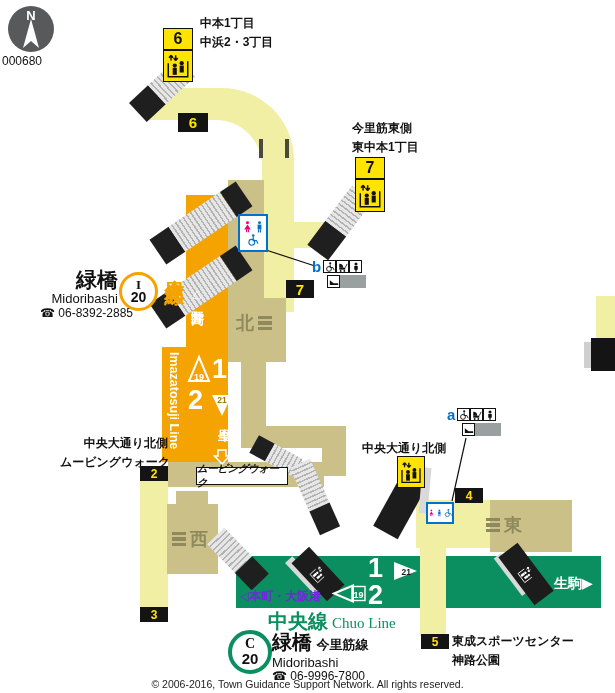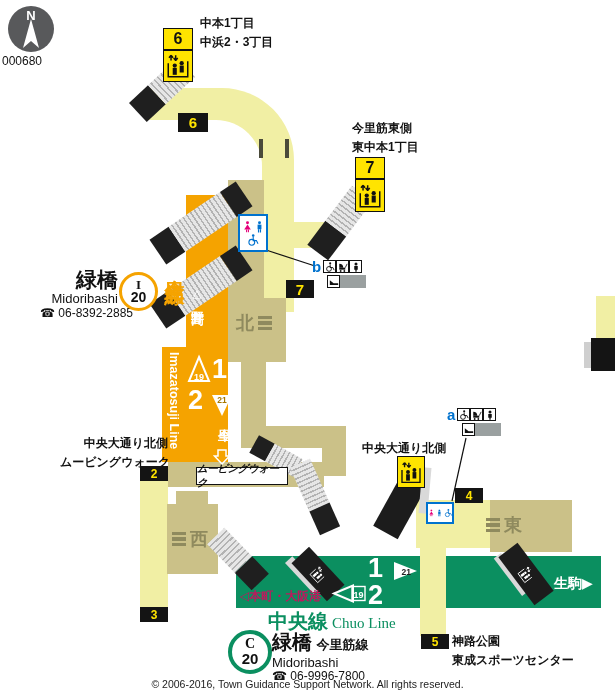--- a/index.html
+++ b/index.html
@@ -349,25 +349,25 @@
   <div class="gate" style="left:486px;top:513px;">
     <span class="gatebar">
         <span></span>
         <span></span>
         <span></span>
       </span>
     <span>東</span>
   </div>
   <div class="kbox" style="left:421px;top:634px;width:28px;height:15px;font-size:12px;">5</div>
   <div class="lbl" style="left:452px;top:632px;">
+    <div>東成スポーツセンター</div>
     <div>神路公園</div>
-    <div>東成スポーツセンター</div>
-  </div>
-
-  <div class="abs" style="left:240px;top:588px;color:#be185d;font-size:12px;font-weight:bold;white-space:nowrap;">◁本町・大阪港</div>
+  </div>
+
+  <div class="abs" style="left:240px;top:588px;color:#6d28d9;font-size:12px;font-weight:bold;white-space:nowrap;">◁本町・大阪港</div>
   <div class="pnum" style="left:368px;top:554px;">1</div>
   <svg class="abs" style="left:390px;top:559px;" width="30" height="24">
     <polygon points="4,3 4,21 27,12" fill="#fff"></polygon>
     <text x="11.5" y="15.5" font-size="8.5" fill="#222" font-weight="bold">21</text>
   </svg>
   <div class="pnum" style="left:368px;top:581px;">2</div>
   <svg class="abs" style="left:331px;top:583px;" width="36" height="21">
     <polygon points="3,10.5 22,2.5 22,18.5" fill="none" stroke="#fff" stroke-width="2"></polygon>
     <rect x="21" y="3.5" width="13" height="14" fill="none" stroke="#fff" stroke-width="1.4"></rect>
     <text x="27.5" y="14.5" text-anchor="middle" font-size="9" fill="#fff" font-weight="bold">19</text>

